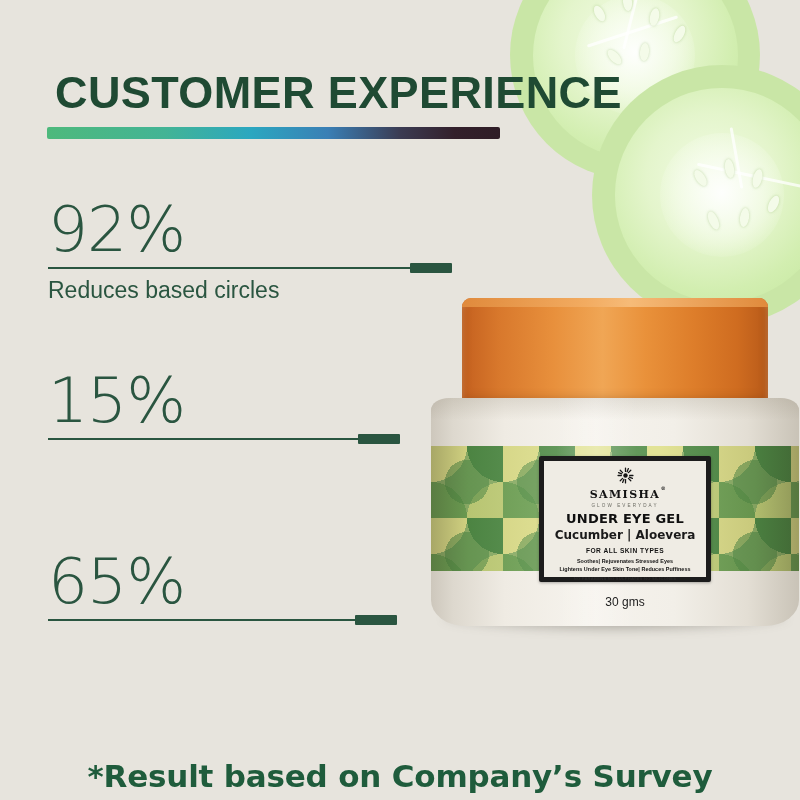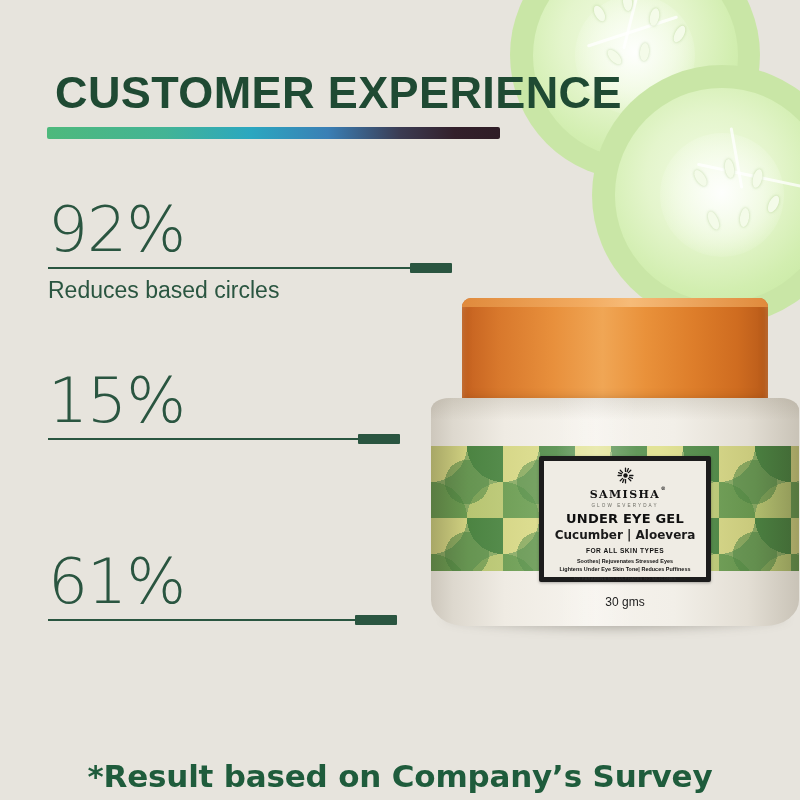--- a/index.html
+++ b/index.html
@@ -383,21 +383,21 @@
   </div>
 
   <div class="stat stat-2">
     <div class="pct">15%</div>
     <div class="rule">
       <span class="cap"></span>
     </div>
   </div>
 
   <div class="stat stat-3">
-    <div class="pct">61%</div>
+    <div class="pct">65%</div>
     <div class="rule">
       <span class="cap"></span>
     </div>
   </div>
 
   <div class="jar">
     <div class="jar-shadow"></div>
     <div class="jar-lid">
       <div class="jar-lid-top"></div>
     </div>

